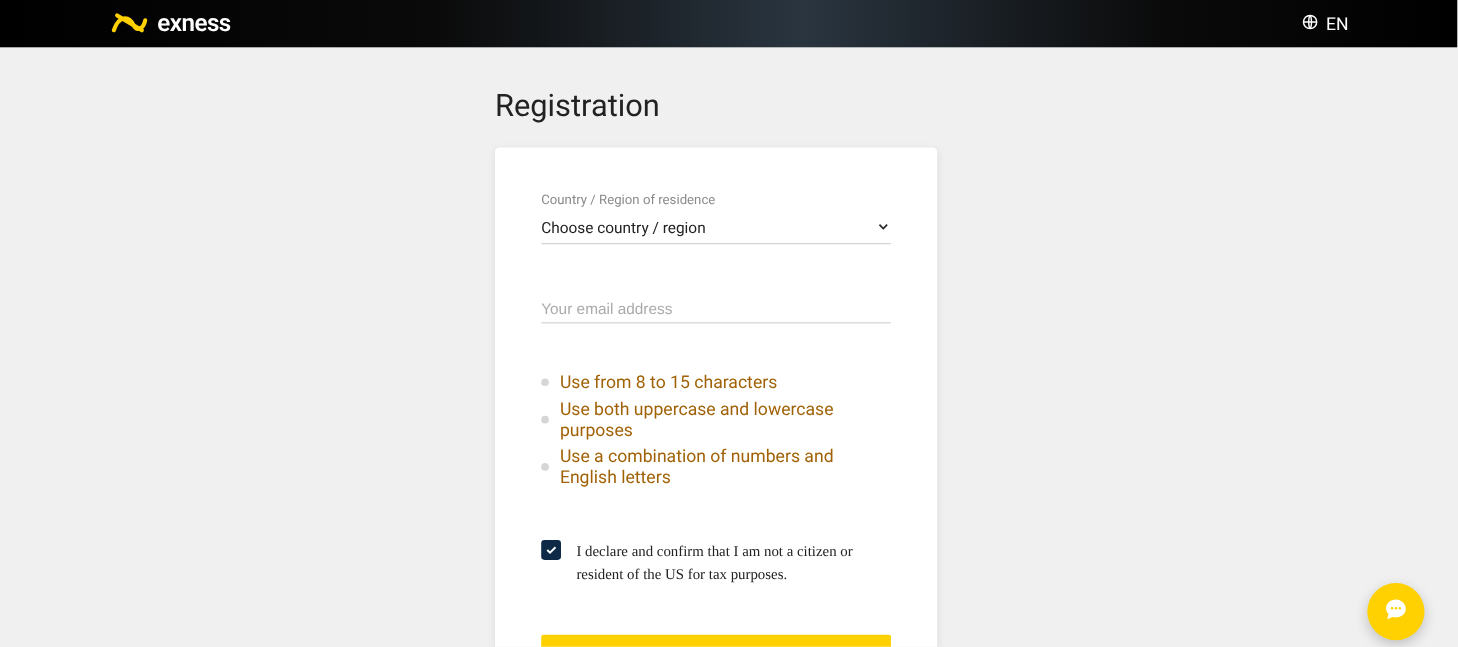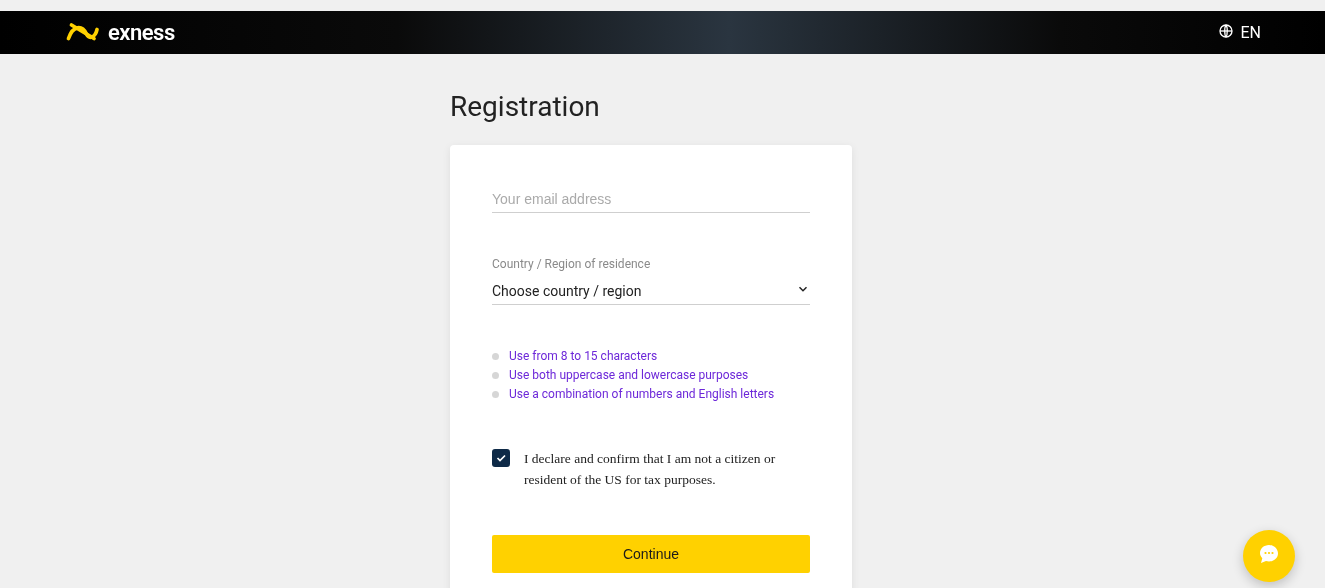--- a/index.html
+++ b/index.html
@@ -9,23 +9,22 @@
     width: 1325px;
     height: 588px;
     overflow: hidden;
     position: relative;
   }
   .header {
     height: 43px;
     background: linear-gradient(90deg, #000000 0%, #0a0a0a 30%, #2a3540 55%, #0a0a0a 80%, #000000 100%);
     display: flex;
     align-items: center;
-    padding: 0 64px;
+    padding: 0 99px;
     justify-content: space-between;
-    margin-top: 11px;
   }
   .logo {
     display: flex;
     align-items: center;
     gap: 8px;
   }
   .logo-mark {
     width: 36px;
     height: 24px;
   }
@@ -96,22 +95,22 @@
     width: 18px;
     height: 18px;
     cursor: pointer;
     color: #888;
   }
   .hints {
     list-style: none;
     margin-top: 14px;
   }
   .hints li {
-    font-size: 12px;
-    color: #6d28d9;
+    font-size: 16px;
+    color: #a16207;
     display: flex;
     align-items: center;
     gap: 10px;
     margin-bottom: 5px;
   }
   .hints li::before {
     content: "";
     width: 7px;
     height: 7px;
     border-radius: 50%;
@@ -193,34 +192,34 @@
     </span>
     <span>EN</span>
   </div>
 </div>
 
 <h1 class="page-title">Registration</h1>
 
 <div class="card">
 
   <div class="field-group">
-    <div class="input-wrap">
-      <input class="text-input" type="email" placeholder="Your email address" style="">
-    </div>
-  </div>
-
-  <div class="field-group">
     <label class="field-label">Country / Region of residence</label>
     <div class="select-wrap">
       <span class="select-value">Choose country / region</span>
       <span>
         <svg class="chevron" viewBox="0 0 24 24" fill="none" stroke="#222" stroke-width="2.5">
           <path d="M6 9l6 6 6-6"></path>
         </svg>
       </span>
+    </div>
+  </div>
+
+  <div class="field-group">
+    <div class="input-wrap">
+      <input class="text-input" type="email" placeholder="Your email address" style="">
     </div>
   </div>
 
   <div class="field-group pw-group">
     <ul class="hints">
       <li>Use from 8 to 15 characters</li>
       <li>Use both uppercase and lowercase purposes</li>
       <li>Use a combination of numbers and English letters</li>
     </ul>
   </div>

